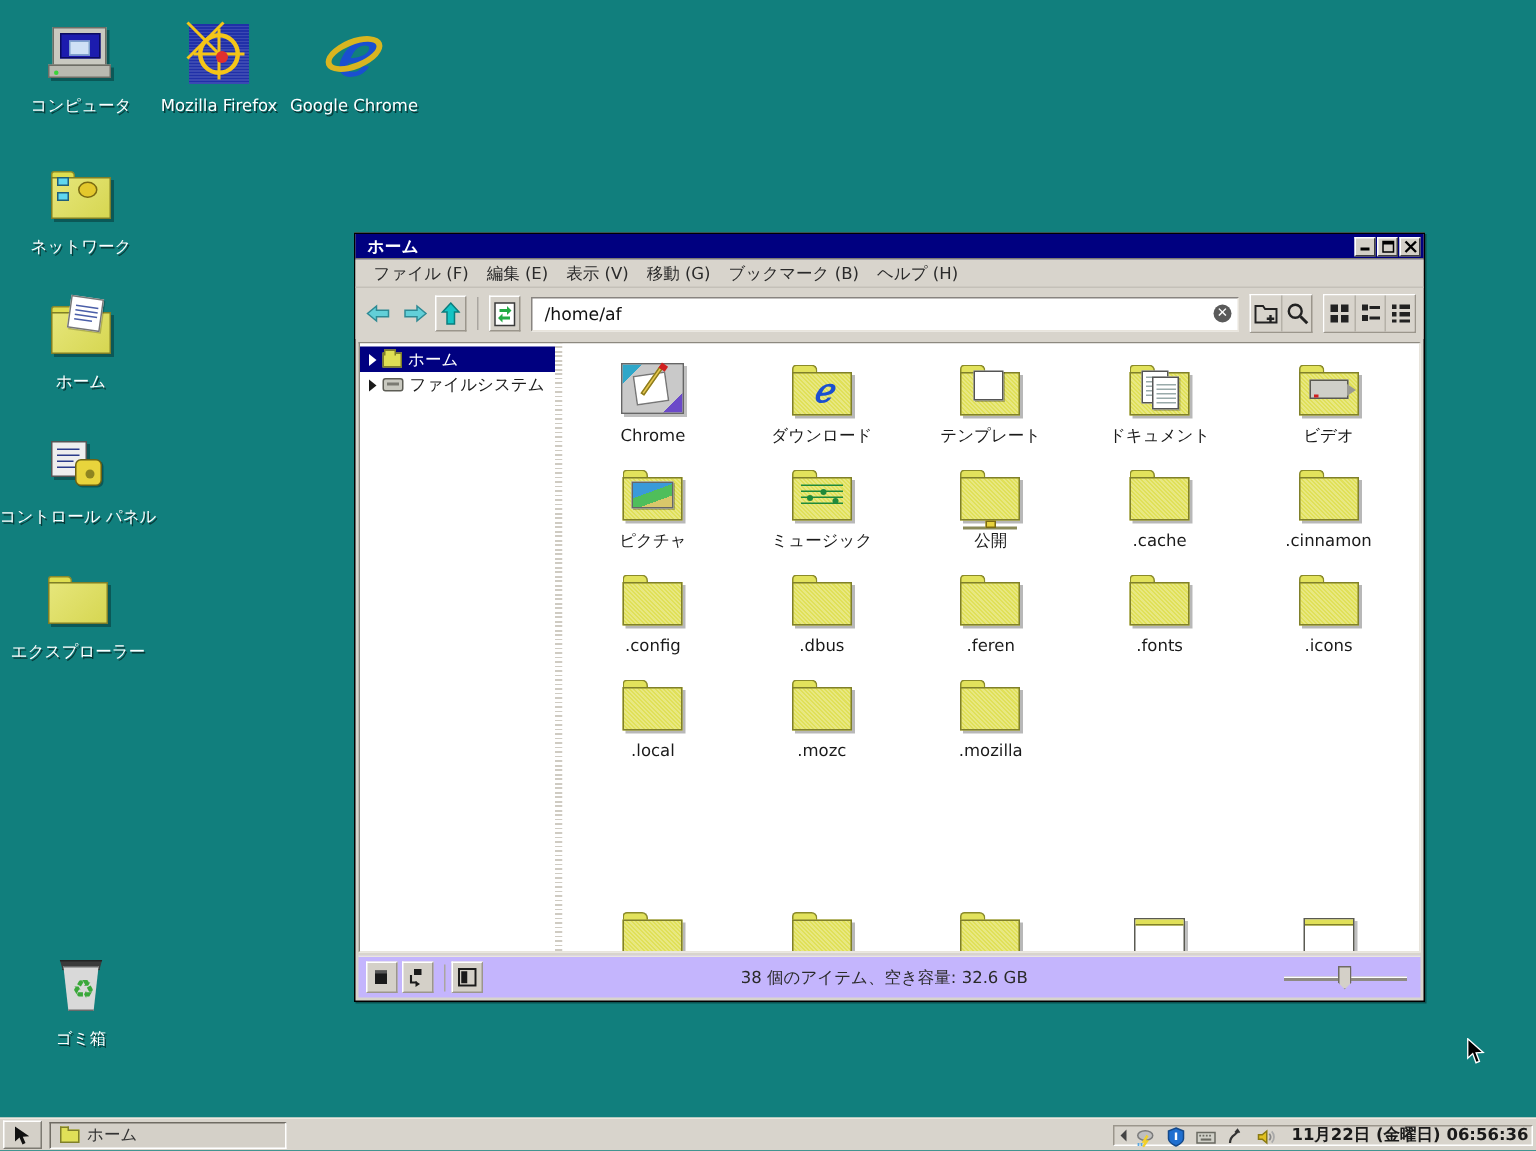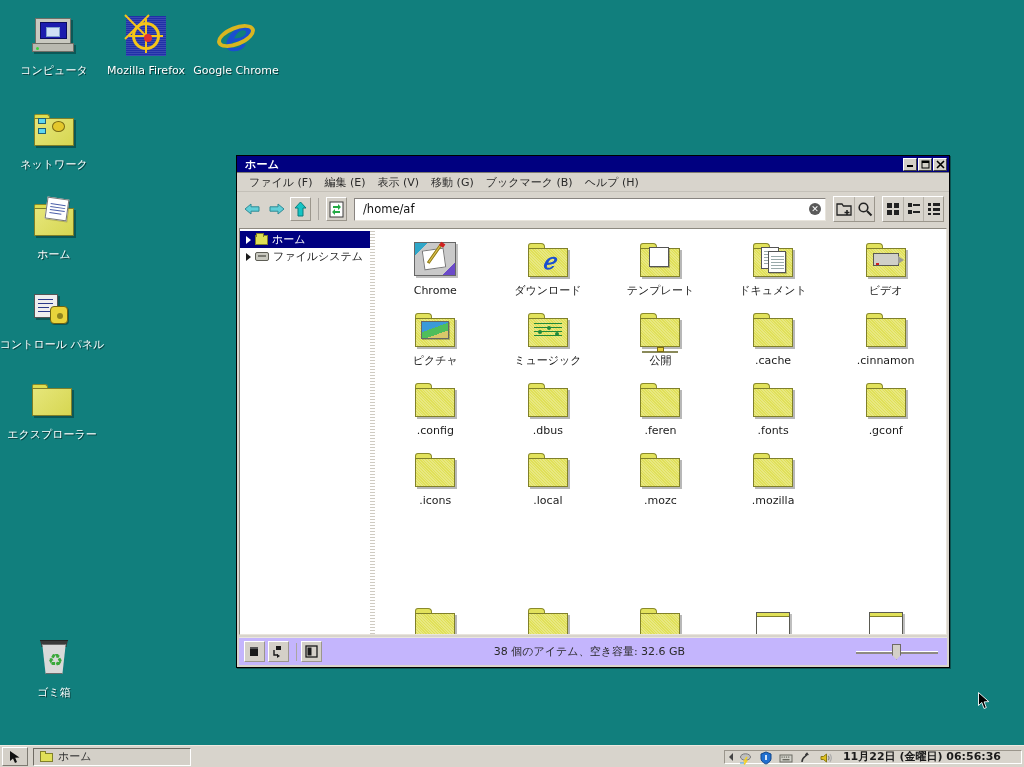--- a/index.html
+++ b/index.html
@@ -474,21 +474,21 @@
   #tasklist{ display:flex; align-items:center; margin-left:5px; }
   .task{
     height:18px; min-width:158px; padding:0 6px;
     background:#d4d0c8; border:1px solid; border-color:#6f6b63 #fff #fff #6f6b63;
     display:flex; align-items:center; gap:5px; font-size:11px; color:#333;
     cursor:pointer;
   }
   #trayzone{
     margin-left:auto; display:flex; align-items:center; height:14px;
     border:1px solid; border-color:#9b968c #fff #fff #9b968c;
-    padding:0 20px 0 4px; gap:6px; margin-right:2px;
+    padding:0 2px 0 4px; gap:6px; margin-right:2px;
   }
   #trayzone .arrow{
     width:0;height:0;border-right:4px solid #444;
     border-top:4px solid transparent;border-bottom:4px solid transparent;
     cursor:pointer;
   }
   .tray-i{ width:14px;height:14px; position:relative; cursor:pointer; }
   #clock{ font-size:11px; font-weight:bold; color:#1a1a1a; margin-left:4px; white-space:nowrap;}
 
   
@@ -891,29 +891,20 @@
         <div class="fitem">
           <div class="fico">
             <div class="bigfolder">
                 <div class="tab"></div>
                 <div class="body"></div>
               </div>
           </div>
           <span class="fname">.fonts</span>
         </div>
 
-        <div class="fitem">
-          <div class="fico">
-            <div class="bigfolder">
-                <div class="tab"></div>
-                <div class="body"></div>
-              </div>
-          </div>
-          <span class="fname">.gconf</span>
-        </div>
 
 
         <div class="fitem">
           <div class="fico">
             <div class="bigfolder">
                 <div class="tab"></div>
                 <div class="body"></div>
               </div>
           </div>
           <span class="fname">.icons</span>

